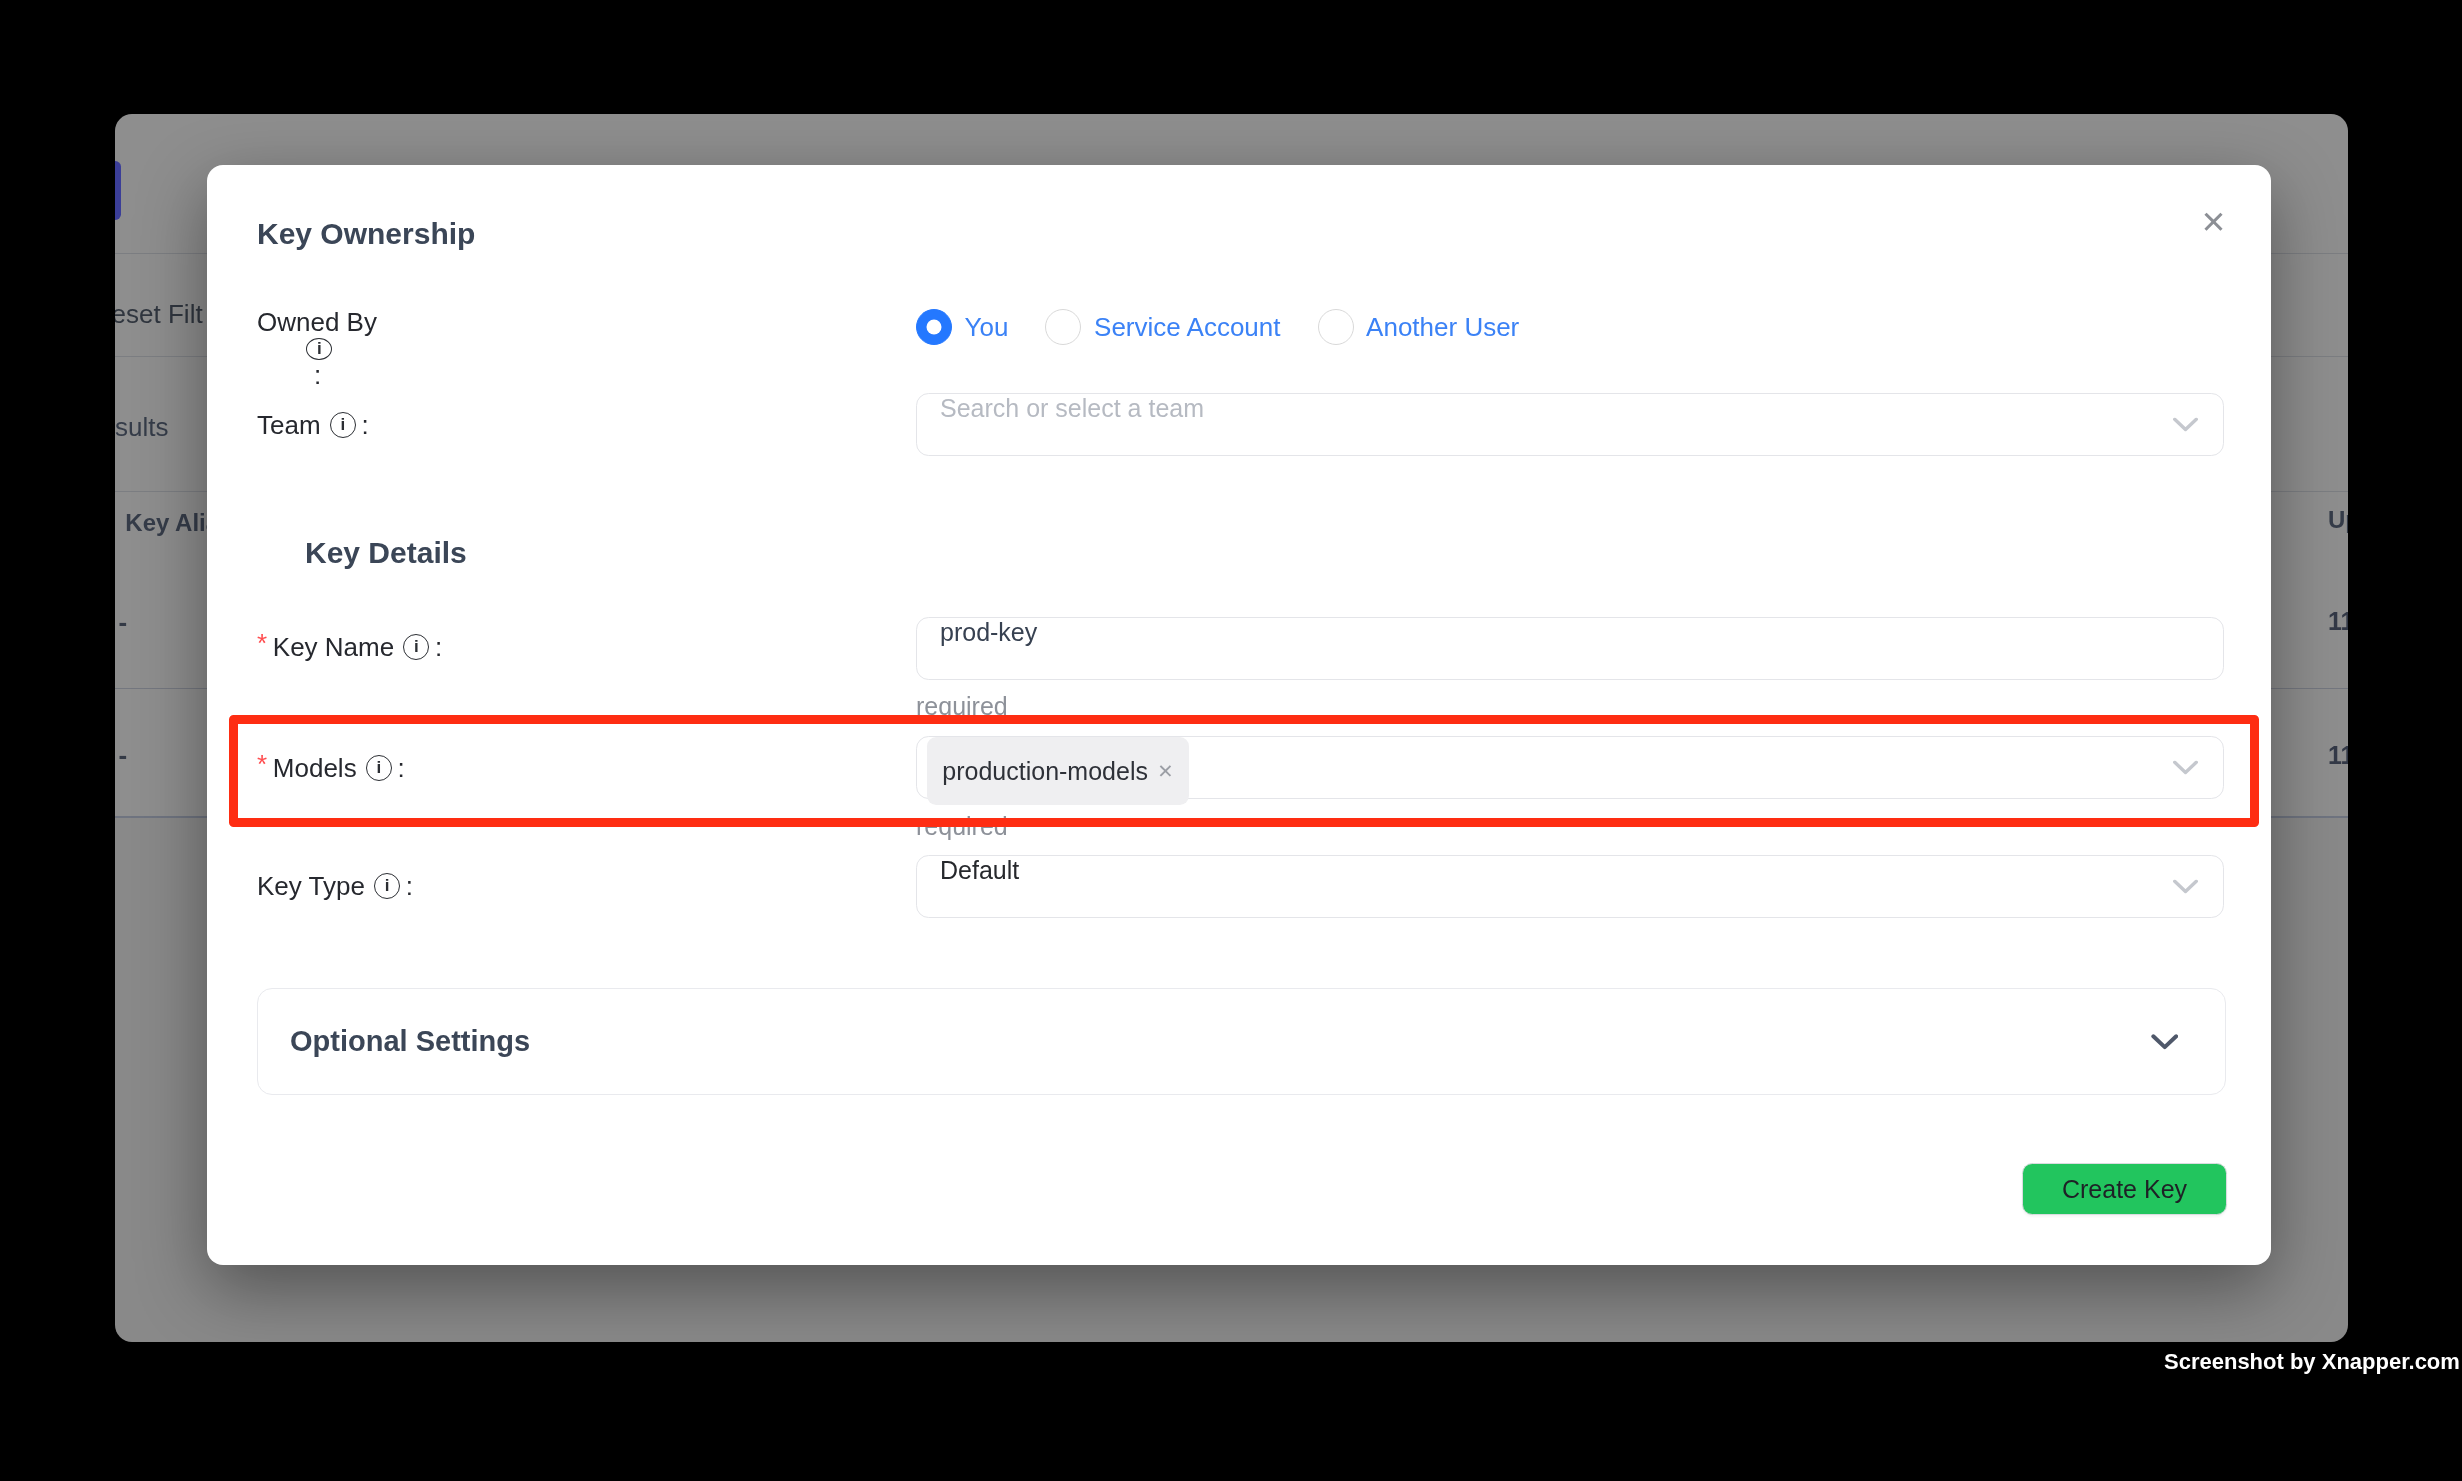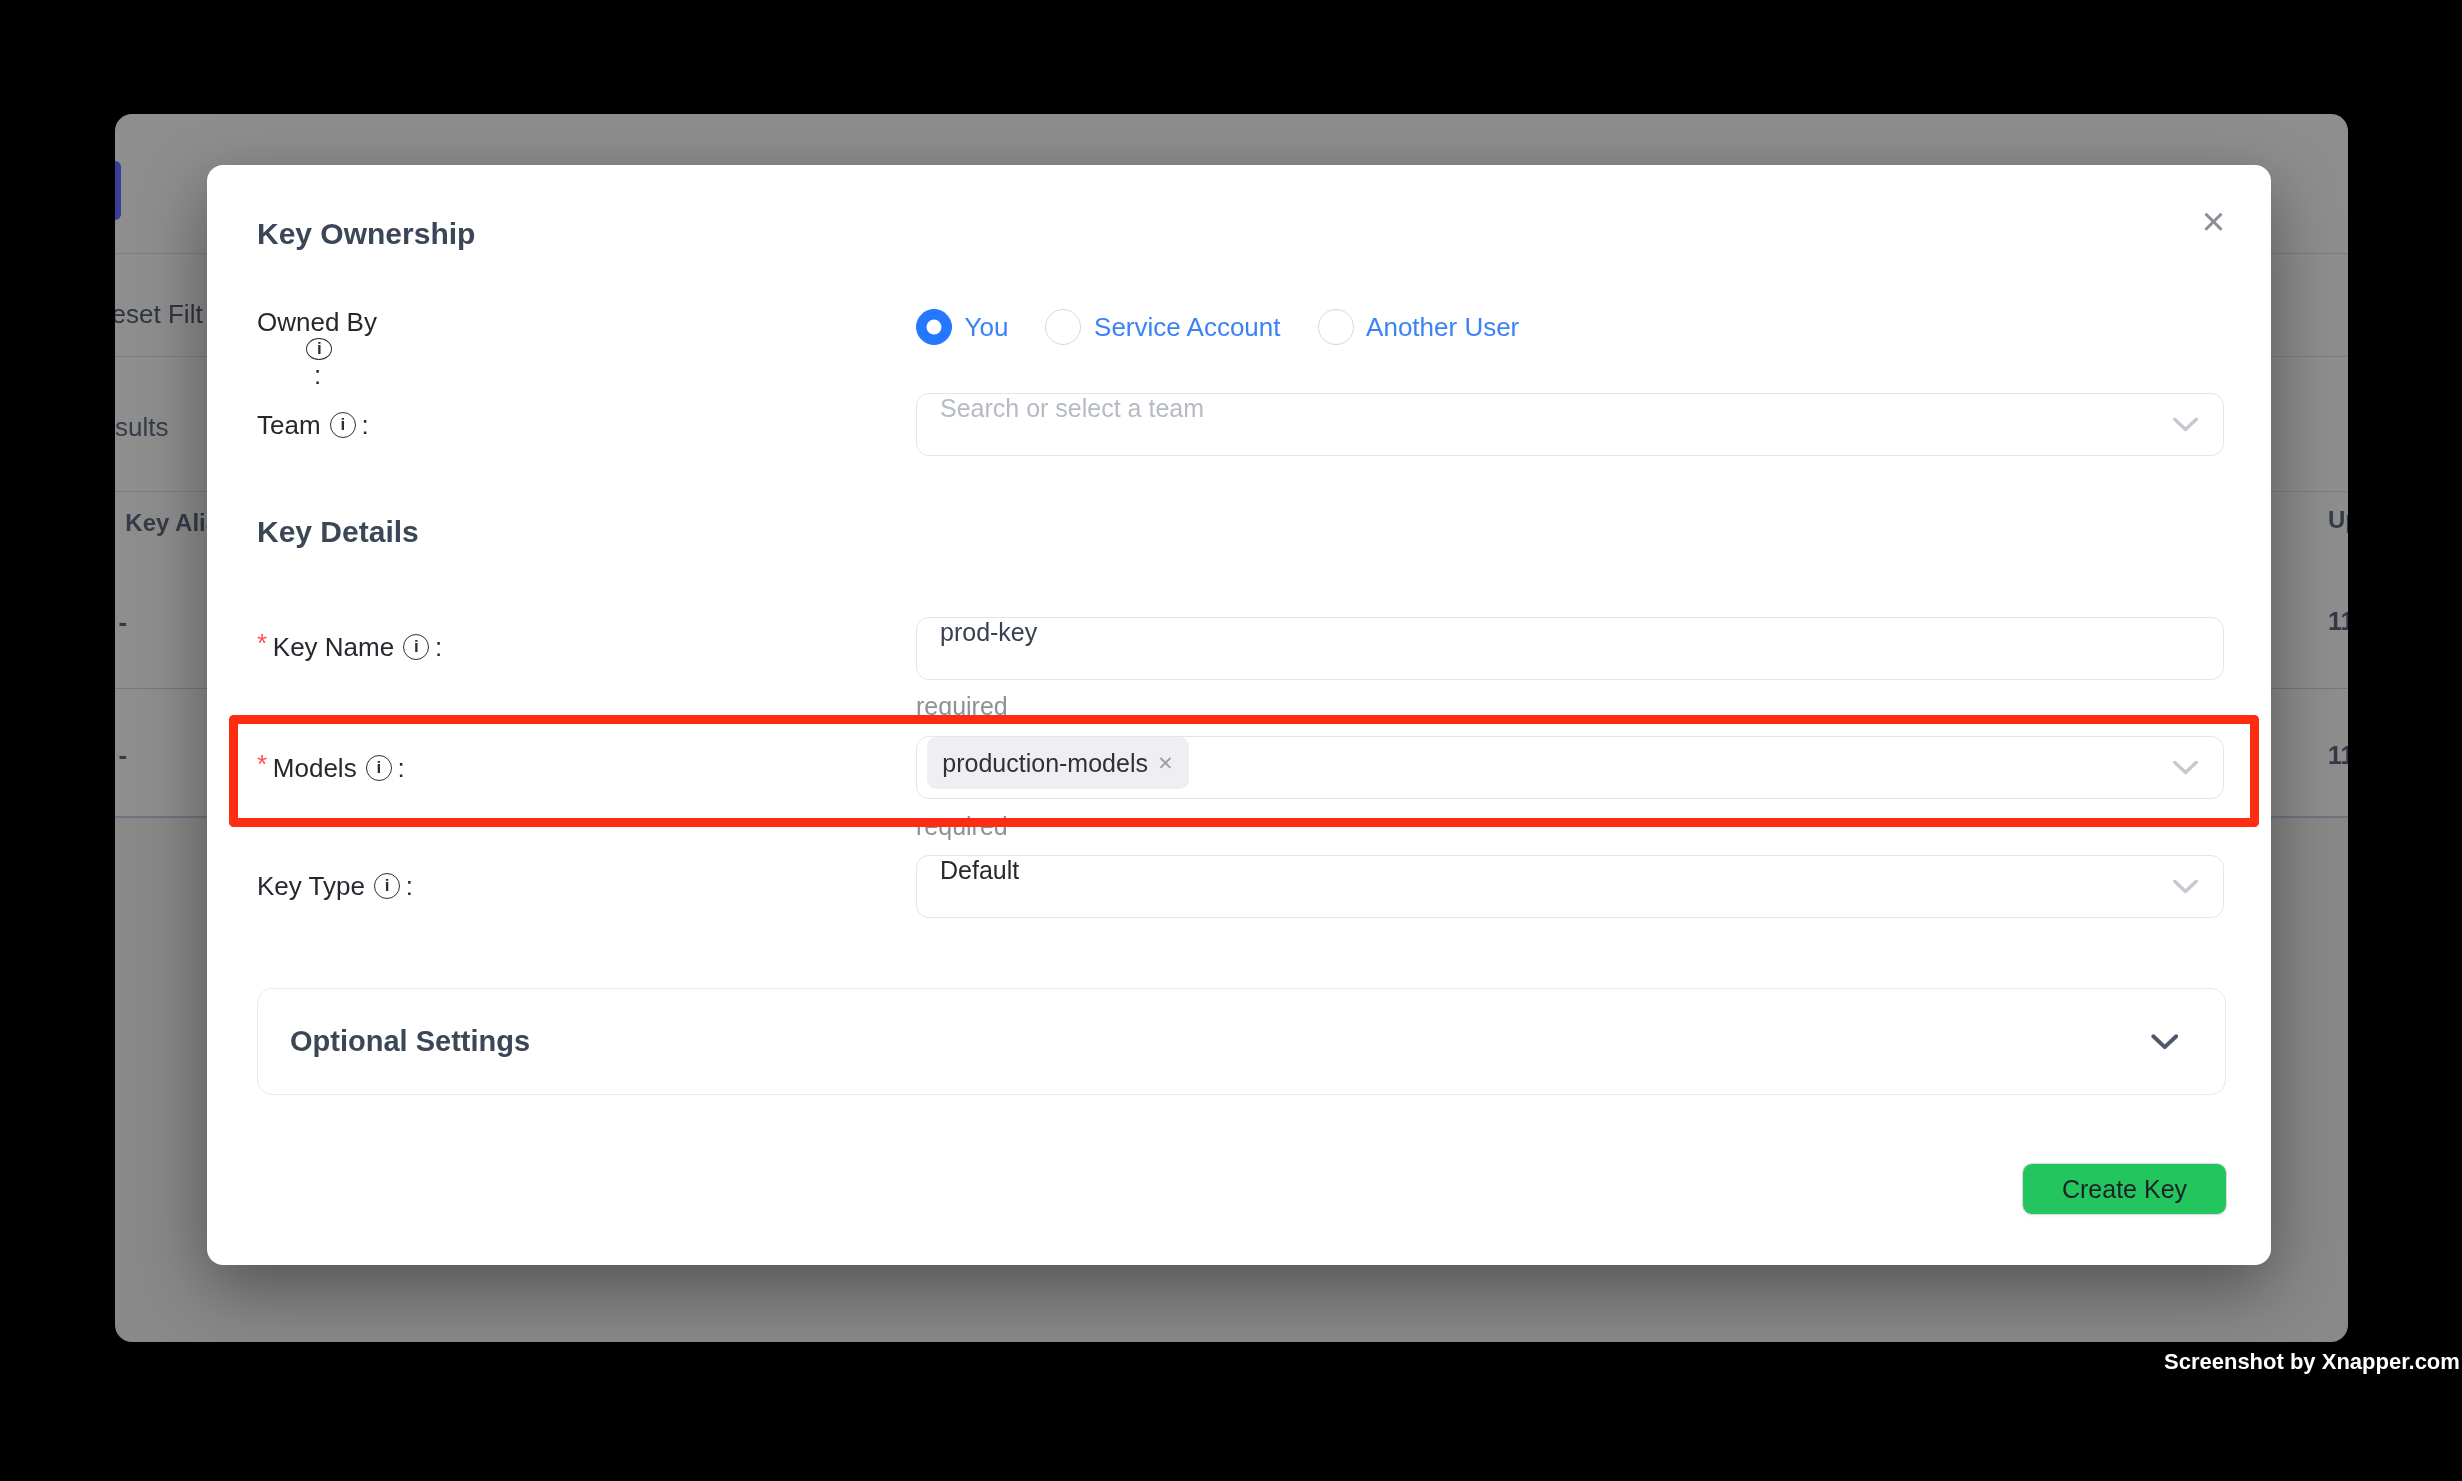--- a/index.html
+++ b/index.html
@@ -52,21 +52,21 @@
   .radio-row { position:absolute; left:709px; top:144px; height:36px; display:flex; align-items:center; gap:37px; }
   .radio-item { display:flex; align-items:center; gap:12.6px; cursor:pointer; }
   .radio-circle { width:36px; height:36px; border-radius:50%; background:#fff; border:1.7px solid #d9d9d9; position:relative; }
   .radio-circle.selected { background:#2478ff; border-color:#2478ff; }
   .radio-circle.selected::after { content:""; position:absolute; left:50%; top:50%;
     width:15px; height:15px; border-radius:50%; background:#fff; transform:translate(-50%,-50%); }
   .radio-label { font-size:26px; color:#3b82f6; }
 
   .validation { position:absolute; left:709px; font-size:25px; color:#8d9199; }
 
-  .tag { display:flex; align-items:center; margin-left:10.3px; height:52px;
+  .tag { display:flex; align-items:center; margin-left:10.3px; height:68px;
     background:#efeff1; border-radius:9.2px; padding:0 15px; gap:9.2px; }
   .tag-text { font-size:25px; color:#2e3138; }
   .tag-x { font-size:19.5px; color:#9b9ea5; cursor:pointer; }
 
   .optional-box { position:absolute; left:50px; top:823px; width:1969px; height:107px;
     border:1.1px solid #e9eaee; border-radius:15px; background:#fff; display:flex; align-items:center; cursor:pointer; }
   .optional-label { margin-left:32px; font-size:29px; font-weight:600; color:#3b4657; }
   .optional-chev { position:absolute; right:47px; top:50%; transform:translateY(-50%); }
 
   .create-btn { position:absolute; left:1815px; top:998px; width:205px; height:52px;
@@ -134,21 +134,21 @@
       <span class="info-icon">i</span>
       <span class="label-colon">:</span>
     </div>
     <div class="ctrl" style="top:228px;">
       <span class="ctrl-text placeholder">Search or select a team</span>
       <svg class="chev" width="25" height="15" viewBox="0 0 44 26">
         <polyline points="3,3 22,21 41,3" fill="none" stroke="#c5c8ce" stroke-width="6" stroke-linecap="round" stroke-linejoin="round"></polyline>
       </svg>
     </div>
 
-    <div class="section-title" style="top:350px;">Key Details</div>
+    <div class="section-title" style="top:371px;margin-left:48px;">Key Details</div>
 
     <div class="row-label" style="top:464px; height:36px;">
       <span class="req-mark">*</span>
       <span>Key Name</span>
       <span class="info-icon">i</span>
       <span class="label-colon">:</span>
     </div>
     <div class="ctrl" style="top:452px;">
       <span class="ctrl-text" style="color:#374151;">prod-key</span>
     </div>

